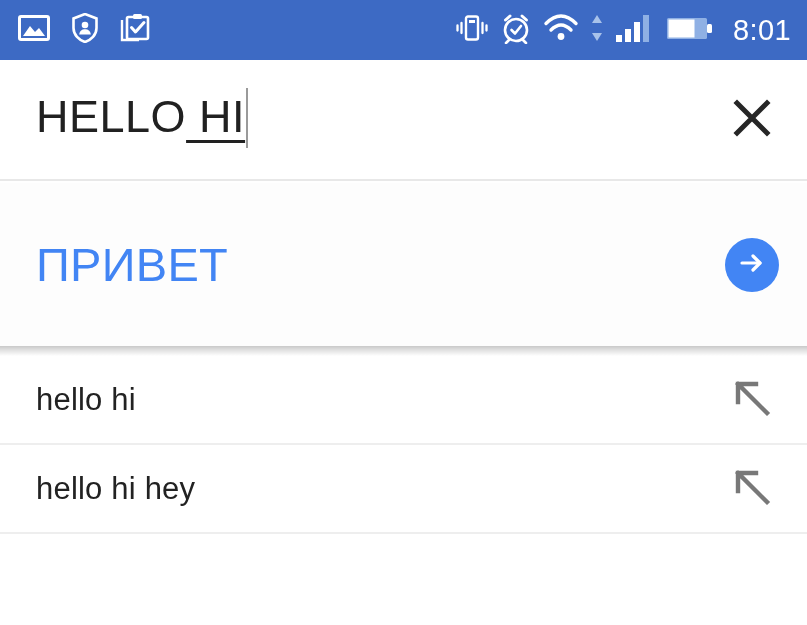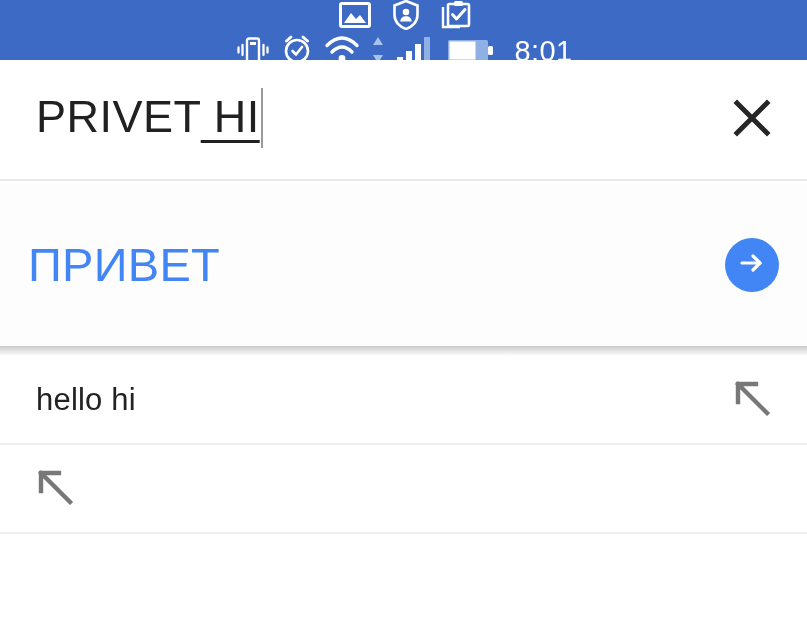--- a/index.html
+++ b/index.html
@@ -23,21 +23,20 @@
   .status-bar {
     position: absolute;
     top: 0; left: 0;
     width: 807px;
     height: 60px;
     background: #3d6ac4;
     display: flex;
     align-items: center;
     justify-content: space-between;
     padding: 0 16px 0 18px;
-    flex-direction: column;
   }
   .status-left, .status-right {
     display: flex;
     align-items: center;
   }
   .status-left { gap: 22px; }
   .status-right { gap: 11px; }
   .sb-icon { display: block; }
   .clock {
     color: #ffffff;
@@ -102,21 +101,21 @@
     position: absolute;
     top: 183px; left: 0;
     width: 807px;
     height: 163px;
     background: #fdfdfd;
     display: flex;
     align-items: center;
   }
   .translation-text-wrap {
     flex: 1;
-    padding-left: 28px;
+    padding-left: 36px;
   }
   .translation-main {
     font-size: 47px;
     color: #4285f4;
     line-height: 1.05;
     letter-spacing: 0.3px;
   }
   .translation-translit {
     font-size: 26px;
     color: #5b92f0;
@@ -255,21 +254,21 @@
           <rect x="41" y="11" width="5" height="9" rx="1.5" fill="#ffffff"></rect>
           <rect x="2.5" y="6.5" width="26" height="18" fill="#ffffff"></rect>
         </svg>
       </span>
       <span class="clock">8:01</span>
     </div>
   </div>
 
   <div class="input-bar">
     <div class="input-text-wrap">
-      <div class="input-text"><span>PRIVET</span><span class="composing"> HI</span><span class="caret"></span></div>
+      <div class="input-text"><span>HELLO</span><span class="composing"> HI</span><span class="caret"></span></div>
     </div>
     <div class="clear-btn">
       <span>
         <svg width="44" height="44" viewBox="0 0 44 44">
           <path d="M7 7 L37 37 M37 7 L7 37" stroke="#262626" stroke-width="5" stroke-linecap="square"></path>
         </svg>
       </span>
     </div>
   </div>
 
@@ -299,20 +298,21 @@
         <span>
           <svg width="46" height="46" viewBox="0 0 46 46">
             <path d="M9 9 H27 M9 9 V27 M9 9 L38 38" fill="none" stroke="#787878" stroke-width="4.4" stroke-linecap="square"></path>
           </svg>
         </span>
       </div>
     </div>
 
 
     <div class="suggestion-row">
+      <div class="suggestion-label">hello hi hey</div>
       <div class="suggestion-arrow">
         <span>
           <svg width="46" height="46" viewBox="0 0 46 46">
             <path d="M9 9 H27 M9 9 V27 M9 9 L38 38" fill="none" stroke="#787878" stroke-width="4.4" stroke-linecap="square"></path>
           </svg>
         </span>
       </div>
     </div>
 
   </div>

